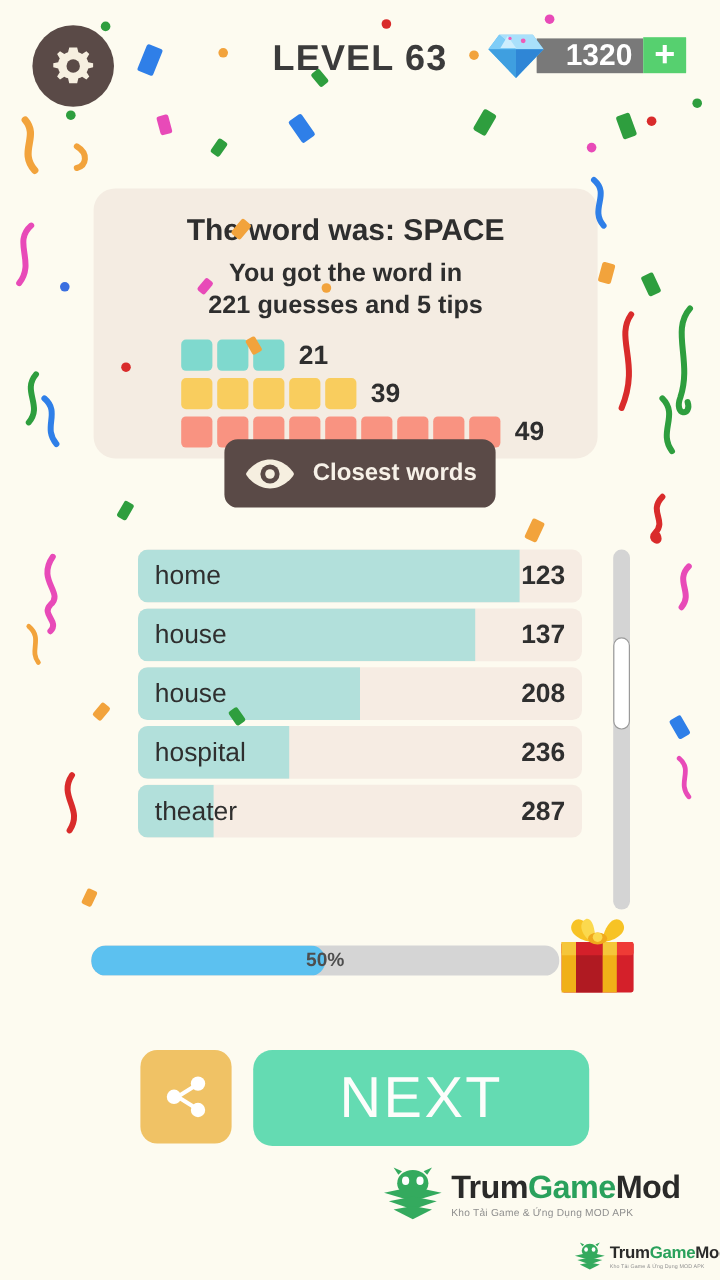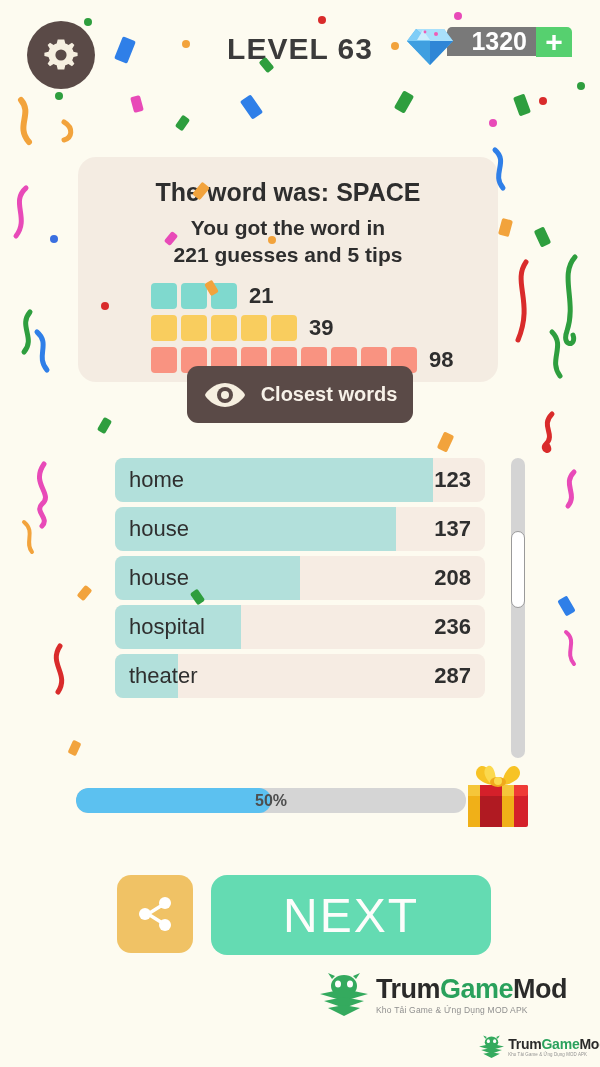--- a/index.html
+++ b/index.html
@@ -68,21 +68,21 @@
     display: flex;
     align-items: center;
   }
   .gem-icon {
     position: relative;
     z-index: 3;
     margin-right: -10px;
   }
   .gem-pill {
     display: flex;
-    align-items: flex-start;
+    align-items: center;
     height: 38px;
     border-radius: 5px;
     overflow: hidden;
   }
   .gem-count {
     background: #797979;
     color: #ffffff;
     font-size: 25px;
     font-weight: bold;
     display: flex;
@@ -460,21 +460,21 @@
         <div class="stat-row">
           <div class="sq" style="background: rgb(249, 147, 129);"></div>
           <div class="sq" style="background: rgb(249, 147, 129);"></div>
           <div class="sq" style="background: rgb(249, 147, 129);"></div>
           <div class="sq" style="background: rgb(249, 147, 129);"></div>
           <div class="sq" style="background: rgb(249, 147, 129);"></div>
           <div class="sq" style="background: rgb(249, 147, 129);"></div>
           <div class="sq" style="background: rgb(249, 147, 129);"></div>
           <div class="sq" style="background: rgb(249, 147, 129);"></div>
           <div class="sq" style="background: rgb(249, 147, 129);"></div>
-          <div class="stat-val">98</div>
+          <div class="stat-val">49</div>
         </div>
       </div>
   </div>
 
   <div class="closest-btn">
     <svg width="44" height="28" viewBox="0 0 44 28">
       <path d="M22 2 C33 2 41 11 42 14 C41 17 33 26 22 26 C11 26 3 17 2 14 C3 11 11 2 22 2 Z" fill="#f6efe0"></path>
       <circle cx="22" cy="14" r="8" fill="#5a4a47"></circle>
       <circle cx="22" cy="14" r="4" fill="#f6efe0"></circle>
     </svg>

